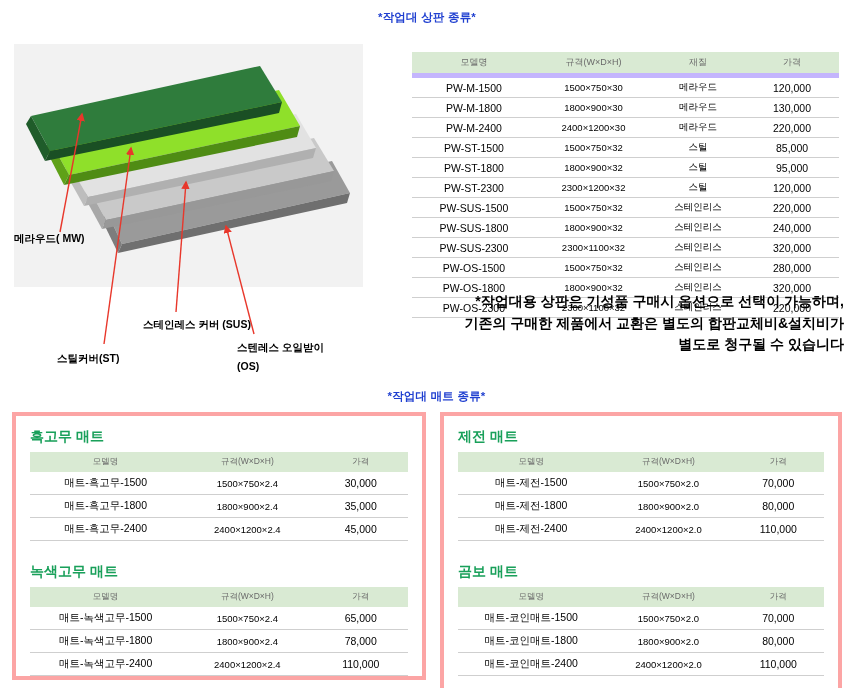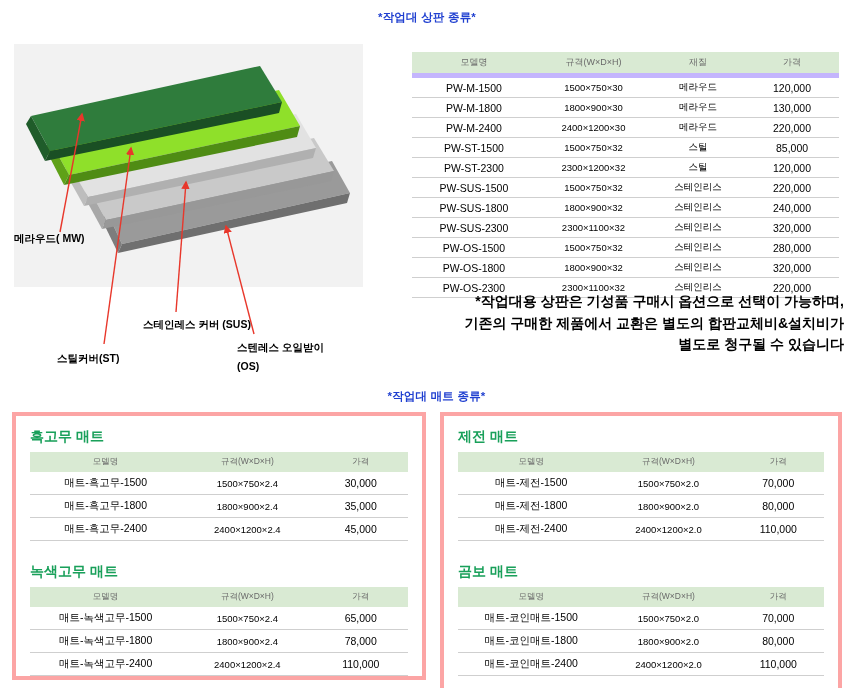--- a/index.html
+++ b/index.html
@@ -230,20 +230,26 @@
         <td class="mat">메라우드</td>
         <td class="price">220,000</td>
       </tr>
       <tr>
         <td class="model">PW-ST-1500</td>
         <td class="size">1500×750×32</td>
         <td class="mat">스틸</td>
         <td class="price">85,000</td>
       </tr>
       <tr>
+        <td class="model">PW-ST-1800</td>
+        <td class="size">1800×900×32</td>
+        <td class="mat">스틸</td>
+        <td class="price">95,000</td>
+      </tr>
+      <tr>
         <td class="model">PW-ST-2300</td>
         <td class="size">2300×1200×32</td>
         <td class="mat">스틸</td>
         <td class="price">120,000</td>
       </tr>
       <tr>
         <td class="model">PW-SUS-1500</td>
         <td class="size">1500×750×32</td>
         <td class="mat">스테인리스</td>
         <td class="price">220,000</td>

